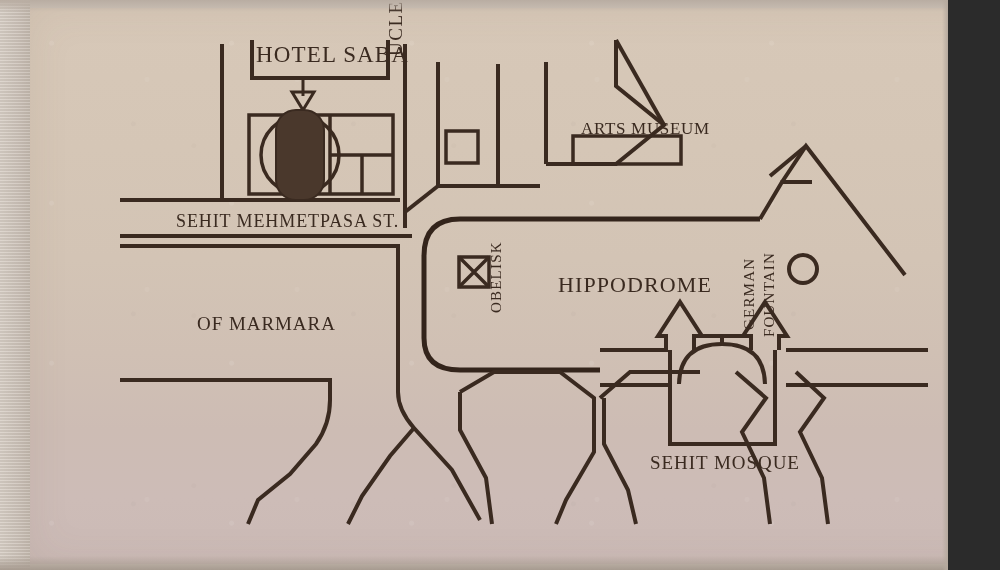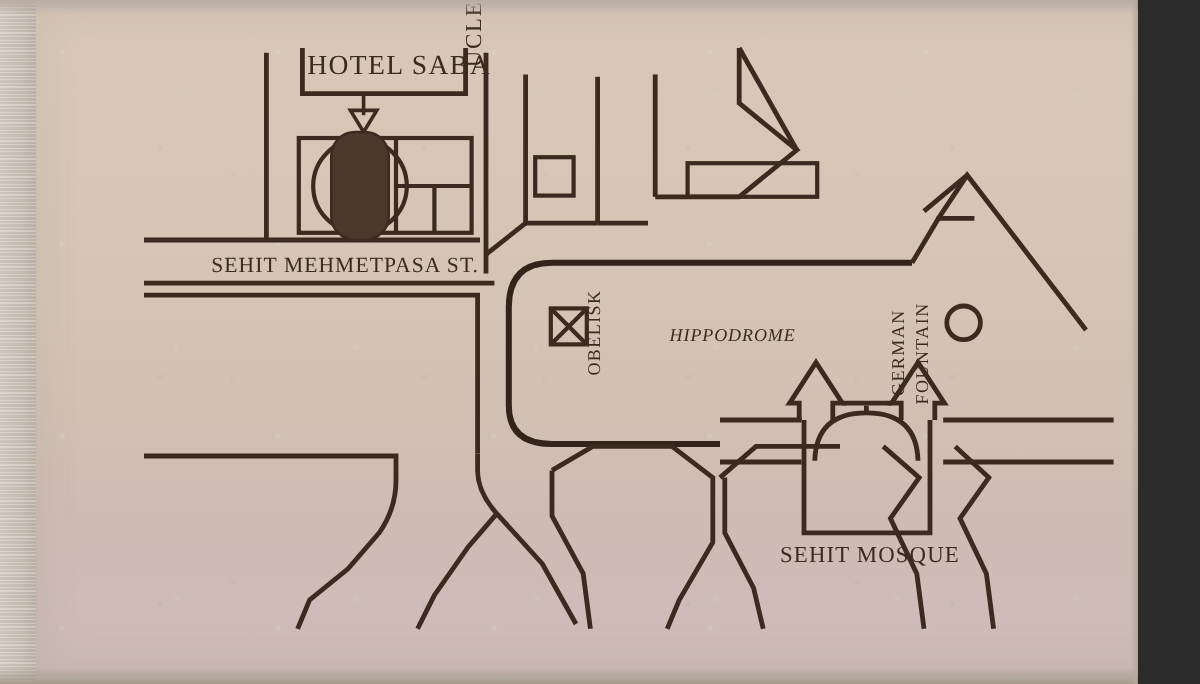--- a/index.html
+++ b/index.html
@@ -97,21 +97,21 @@
     letter-spacing: 0.06em;
     white-space: nowrap;
     user-select: none;
   }
   .lbl-hotel      { font-size: 23px; left: 256px; top: 42px; letter-spacing: 0.05em; }
   .lbl-ucler      { font-size: 19px; left: 385px; top: 56px; transform: rotate(-90deg); transform-origin: left top; letter-spacing: 0.08em; }
   .lbl-museum1    { font-size: 17px; left: 564px; top: 98px; letter-spacing: 0.04em; }
   .lbl-museum2    { font-size: 17px; left: 581px; top: 119px; letter-spacing: 0.04em; }
   .lbl-sehit      { font-size: 18px; left: 176px; top: 211px; letter-spacing: 0.05em; text-align: right; }
   .lbl-square     { font-size: 18px; left: 524px; top: 228px; letter-spacing: 0.05em; }
-  .lbl-hippodrome { font-size: 15px; left: 558px; top: 272px; letter-spacing: 0.05em; font-style: italic; }
+  .lbl-hippodrome { font-size: 22px; left: 558px; top: 272px; letter-spacing: 0.05em; }
   .lbl-obelisk    { font-size: 15px; left: 488px; top: 313px; transform: rotate(-90deg); transform-origin: left top; letter-spacing: 0.08em; }
   .lbl-german1    { font-size: 15px; left: 741px; top: 330px; transform: rotate(-90deg); transform-origin: left top; letter-spacing: 0.08em; }
   .lbl-german2    { font-size: 15px; left: 761px; top: 337px; transform: rotate(-90deg); transform-origin: left top; letter-spacing: 0.08em; }
   .lbl-uni1       { font-size: 19px; left: 201px; top: 288px; letter-spacing: 0.05em; }
   .lbl-uni2       { font-size: 19px; left: 197px; top: 313px; letter-spacing: 0.05em; }
   .lbl-mosque     { font-size: 19px; left: 650px; top: 452px; letter-spacing: 0.05em; }
 </style>
 </head>
 <body>
 
@@ -231,24 +231,26 @@
       <path class="mono-line" d="M 702 336 L 743 336"></path>
 
       <path d="M 726 340 A 7 7 0 1 0 726 326 A 5.5 5.5 0 1 1 726 340 Z" fill="#3a2a20" stroke="none"></path>
       <path class="mono-line" d="M 722 344 L 722 338"></path>
     </g>
 
   </svg>
 
   <div class="map-label lbl-hotel">HOTEL SABA</div>
   <div class="map-label lbl-ucler">UCLER ST.</div>
+  <div class="map-label lbl-museum2">ARTS MUSEUM</div>
   <div class="map-label lbl-sehit">SEHIT MEHMETPASA ST.</div>
   <div class="map-label lbl-hippodrome">HIPPODROME</div>
   <div class="map-label lbl-obelisk">OBELISK</div>
   <div class="map-label lbl-german1">GERMAN</div>
   <div class="map-label lbl-german2">FOUNTAIN</div>
+  <div class="map-label lbl-uni2">OF MARMARA</div>
   <div class="map-label lbl-mosque">SEHIT MOSQUE</div>
 
   <div id="edge-top"></div>
   <div id="edge-bottom"></div>
   <div id="edge-right"></div>
 
 </div>
 
 </body></html>

